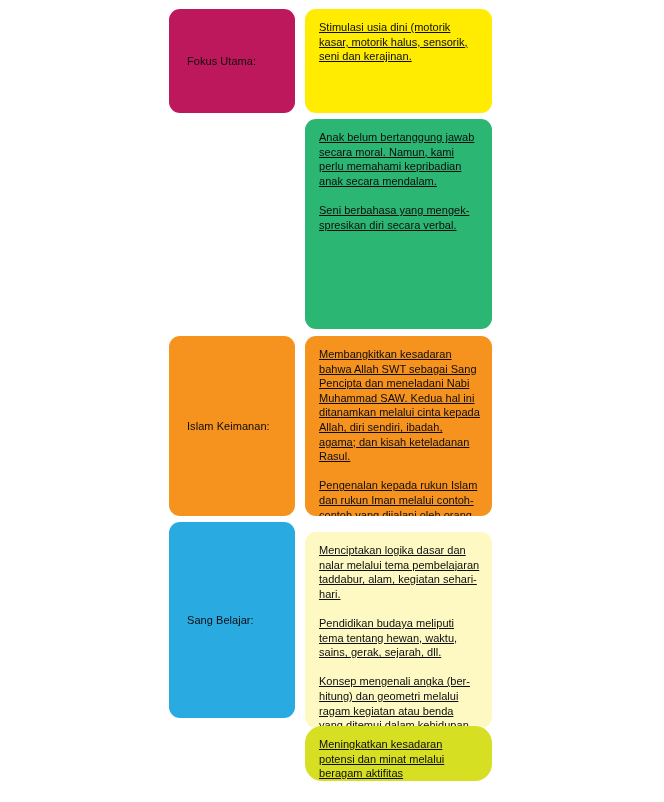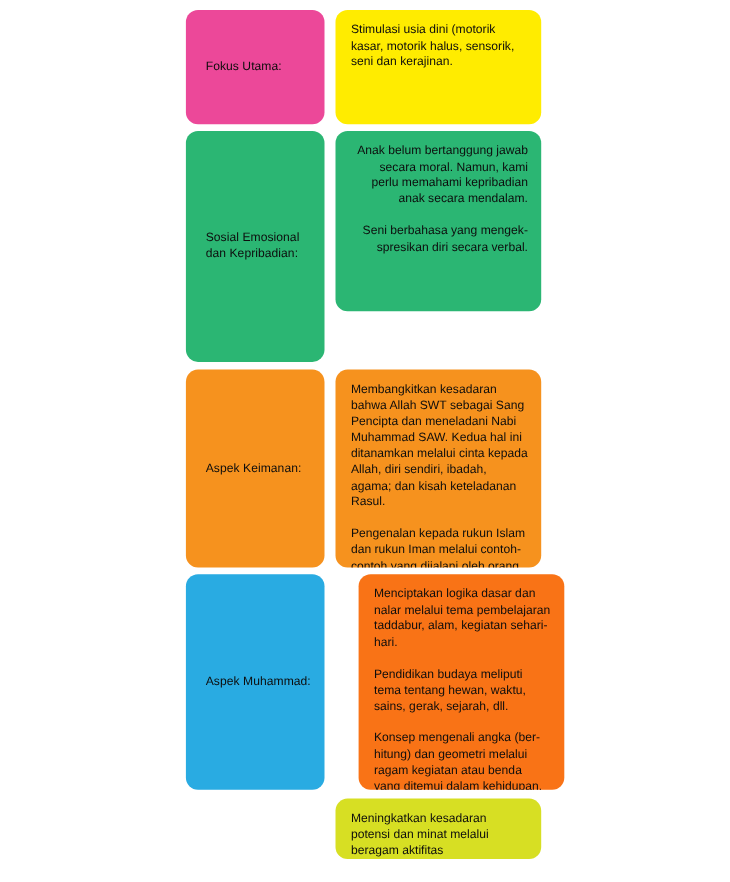--- a/index.html
+++ b/index.html
@@ -42,20 +42,21 @@
     width: 126px;
     display: flex;
     align-items: center;
     justify-content: flex-start;
   }
 
   .card.content {
     left: 305px;
     width: 187px;
     display: block;
+    text-decoration: underline;
   }
 
   .label-text {
     display: block;
     padding-left: 18px;
     padding-right: 10px;
     font-size: 11px;
     line-height: 15px;
     letter-spacing: 0.05px;
     color: #0d0d0d;
@@ -76,64 +77,60 @@
   }
   .para:last-child {
     margin-bottom: 0;
   }
 </style>
 </head>
 <body>
 
 <div id="board" style="background: rgb(255, 255, 255);">
     <div class="row" style="top: 9px; height: 104px;">
-      <div class="card label" style="top: 0px; height: 104px; background: #ec4899;">
+      <div class="card label" style="top: 0px; height: 104px; background: #be185d;">
         <span class="label-text">Fokus Utama:</span>
       </div>
       <div class="card content" style="top: 0px; height: 104px; background: rgb(255, 236, 0);">
         <div class="content-inner">
           <p class="para">Stimulasi usia dini (motorik kasar, motorik halus, sensorik, seni dan kerajinan.</p>
         </div>
       </div>
     </div>
     <div class="row" style="top: 119px; height: 210px;">
-      <div class="card label" style="top: 0px; height: 210px; background: rgb(43, 182, 115);">
-        <span class="label-text">Sosial Emosional
-dan Kepribadian:</span>
-      </div>
-      <div class="card content" style="top: 0px; height: 164px; background: rgb(43, 182, 115); text-align: right;">
+      <div class="card content" style="top: 0px; height: 210px; background: rgb(43, 182, 115);">
         <div class="content-inner">
           <p class="para">Anak belum bertanggung jawab secara moral. Namun, kami perlu memahami kepribadian anak secara mendalam.</p>
           <p class="para">Seni berbahasa yang mengek-spresikan diri secara verbal.</p>
         </div>
       </div>
     </div>
     <div class="row" style="top: 336px; height: 180px;">
       <div class="card label" style="top: 0px; height: 180px; background: rgb(246, 146, 30);">
-        <span class="label-text">Aspek Keimanan:</span>
+        <span class="label-text">Islam Keimanan:</span>
       </div>
       <div class="card content" style="top: 0px; height: 180px; background: rgb(246, 146, 30);">
         <div class="content-inner">
           <p class="para">Membangkitkan kesadaran bahwa Allah SWT sebagai Sang Pencipta dan meneladani Nabi Muhammad SAW. Kedua hal ini ditanamkan melalui cinta kepada Allah, diri sendiri, ibadah, agama; dan kisah keteladanan Rasul.</p>
           <p class="para">Pengenalan kepada rukun Islam dan rukun Iman melalui contoh-contoh yang dijalani oleh orang tua.</p>
         </div>
       </div>
     </div>
     <div class="row" style="top: 522px; height: 196px;">
       <div class="card label" style="top: 0px; height: 196px; background: rgb(41, 171, 226);">
-        <span class="label-text">Aspek Muhammad:</span>
+        <span class="label-text">Sang Belajar:</span>
       </div>
-      <div class="card content" style="top: 0px; height: 196px; background: #f97316; margin-left: 21px;">
+      <div class="card content" style="top: 10px; height: 196px; background: #fef9c3;">
         <div class="content-inner">
           <p class="para">Menciptakan logika dasar dan nalar melalui tema pembelajaran taddabur, alam, kegiatan sehari-hari.</p>
           <p class="para">Pendidikan budaya meliputi tema tentang hewan, waktu, sains, gerak, sejarah, dll.</p>
           <p class="para">Konsep mengenali angka (ber-hitung) dan geometri melalui ragam kegiatan atau benda yang ditemui dalam kehidupan.</p>
         </div>
       </div>
     </div>
     <div class="row" style="top: 726px; height: 55px;">
-      <div class="card content" style="top: 0px; height: 55px; background: rgb(215, 223, 35);">
+      <div class="card content" style="top: 0px; height: 55px; background: rgb(215, 223, 35); border-radius: 17px;">
         <div class="content-inner">
           <p class="para">Meningkatkan kesadaran potensi dan minat melalui beragam aktifitas</p>
         </div>
       </div>
     </div>
   </div>
 
 </body></html>

